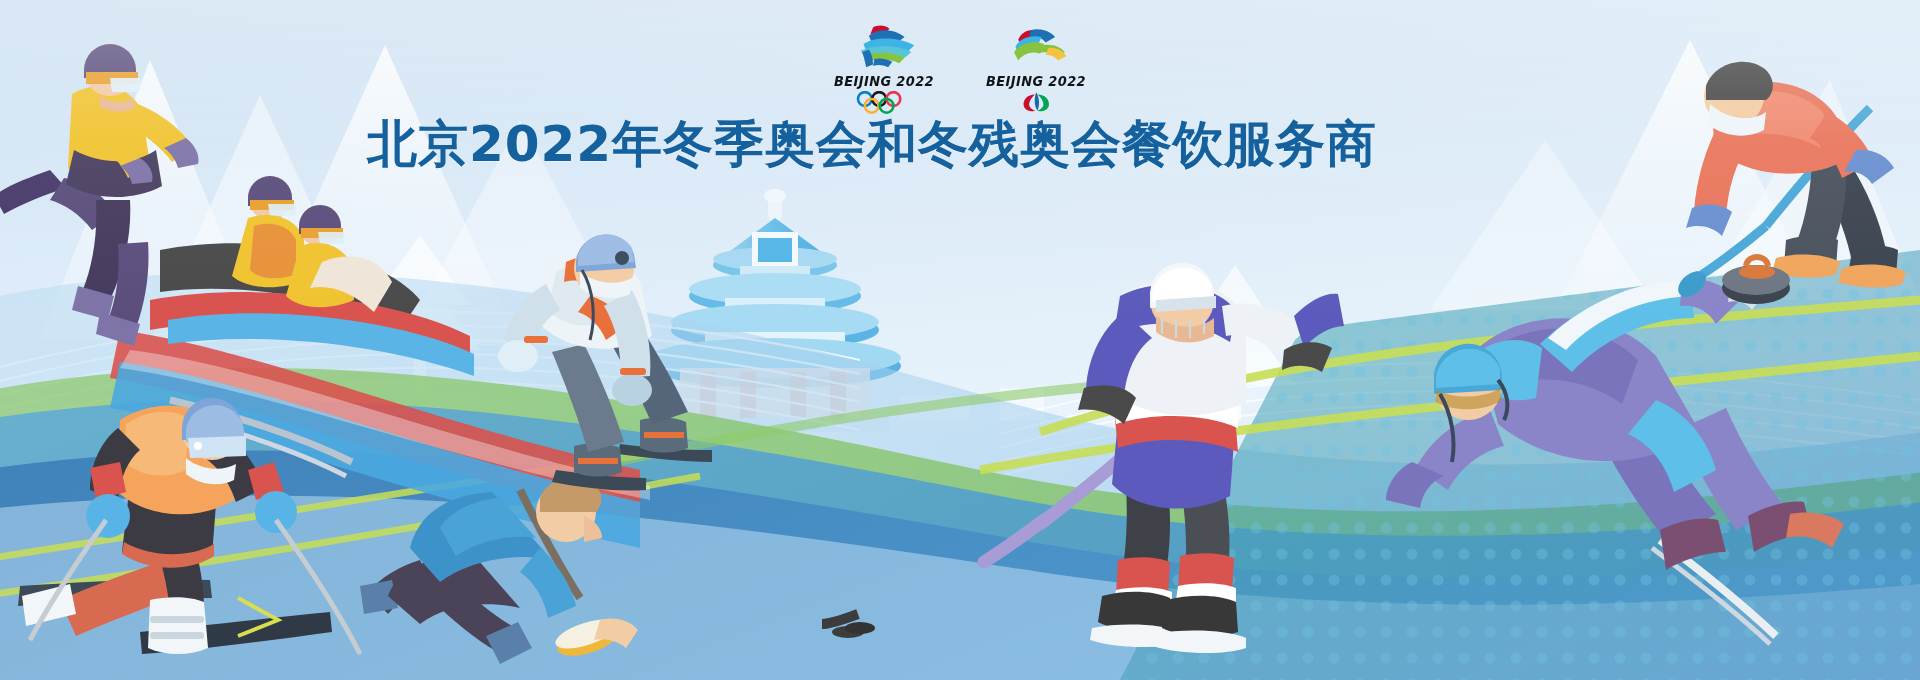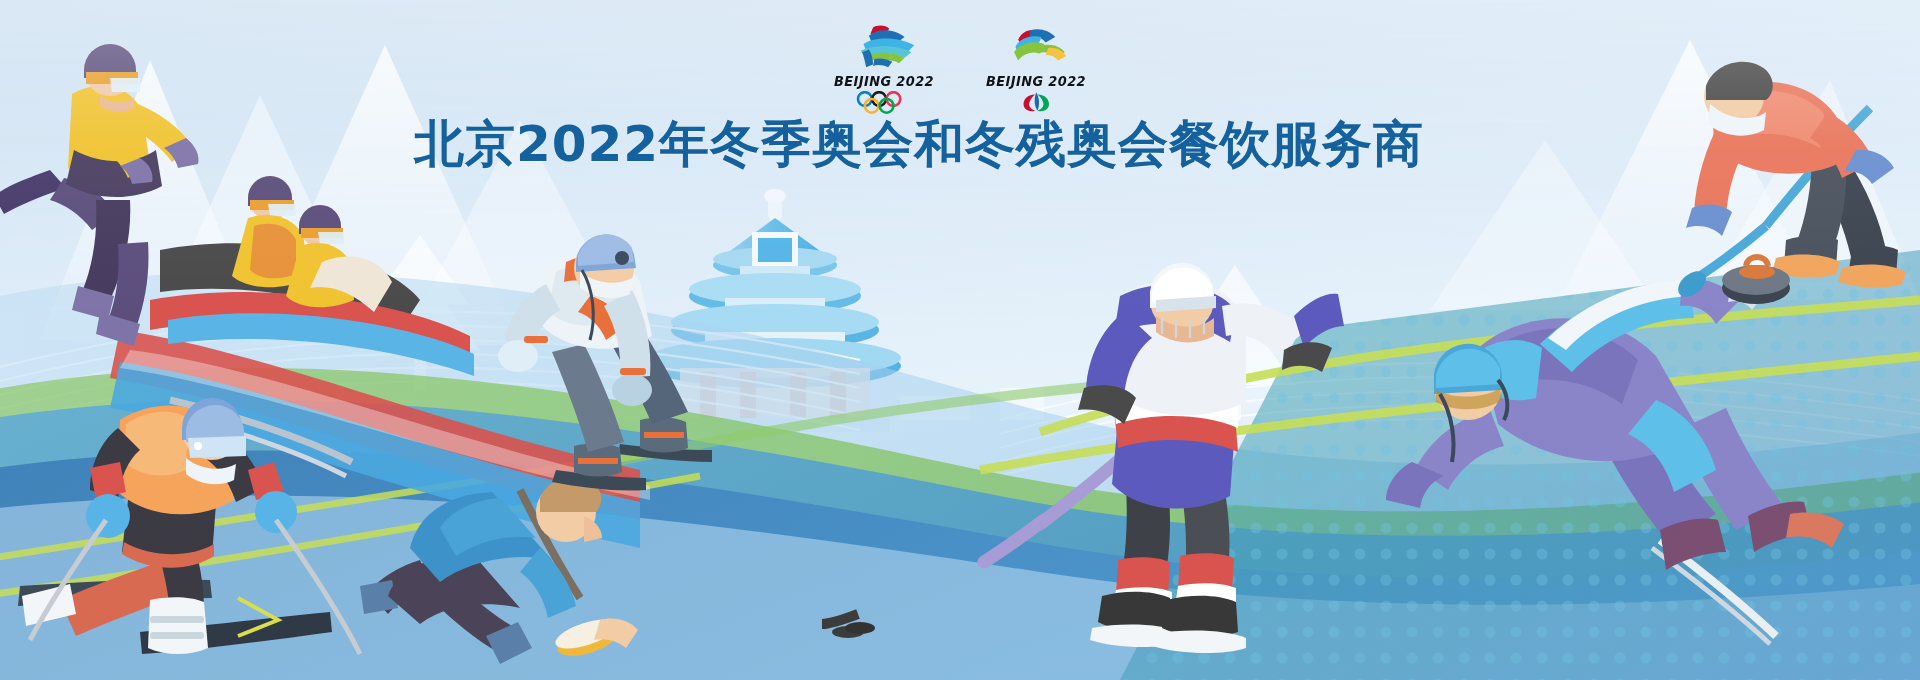--- a/index.html
+++ b/index.html
@@ -35,21 +35,20 @@
     position:absolute;left:0;top:117px;width:1744px;
     text-align:center;z-index:45;
     font-family:"DejaVu Sans","Liberation Sans",sans-serif;
     font-weight:bold;
     font-size:50px;
     letter-spacing:1px;
     color:#14619e;
     text-shadow:0 1px 0 rgba(255,255,255,.35);
     line-height:1.1;
     white-space:nowrap;
-    padding-left:47px;
   }
 </style>
 </head>
 <body>
 
 <div id="banner">
 
   <svg class="svgfull" viewBox="0 0 1920 680" preserveAspectRatio="none">
     <defs>
       <linearGradient id="skyg" x1="0" y1="0" x2="0.25" y2="1">

